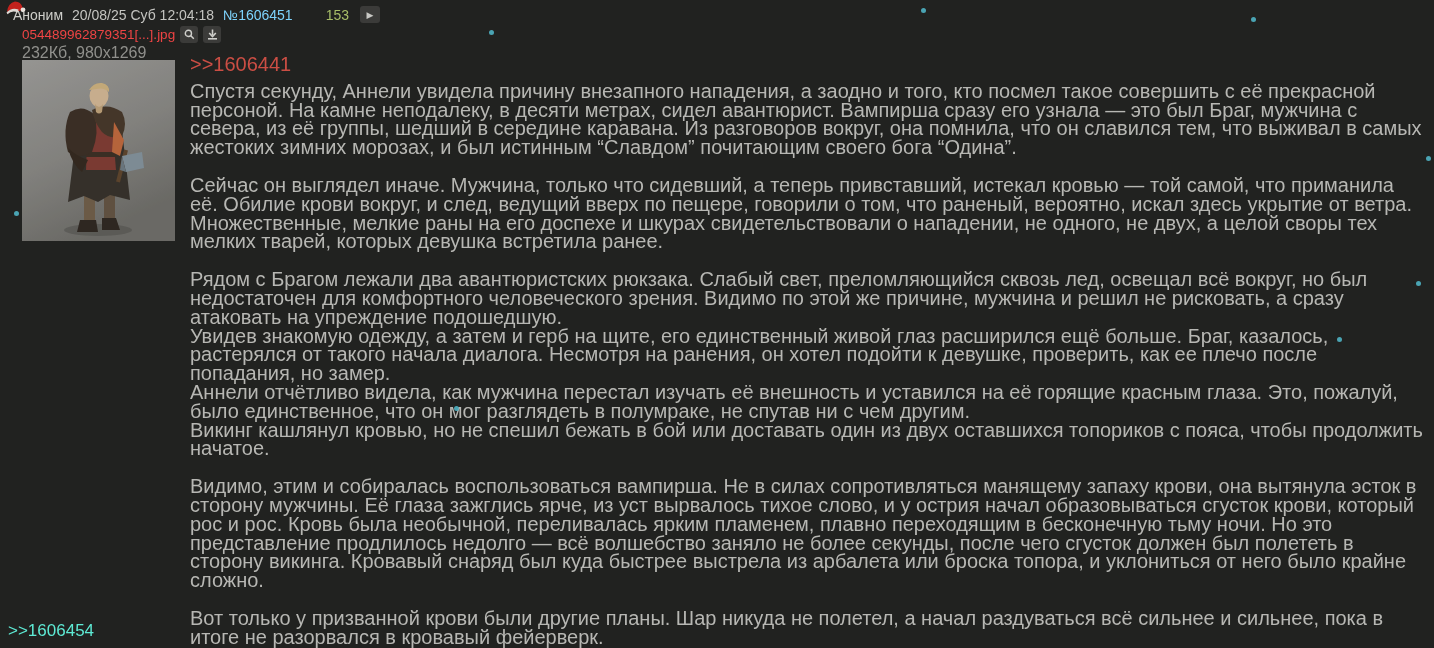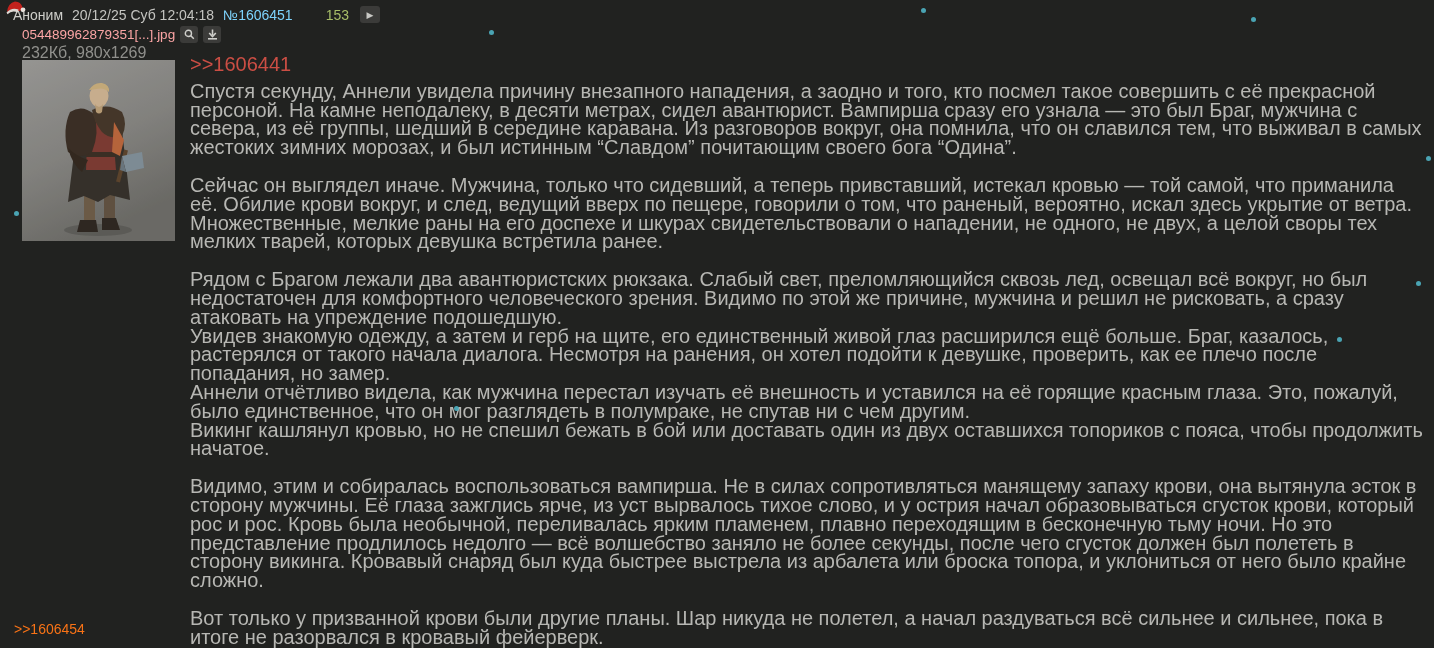--- a/index.html
+++ b/index.html
@@ -17,57 +17,57 @@
                  font-size:14px; color:#c4c4c0; white-space:nowrap; }
   .hdr-name { position:relative; color:#cecec9; }
   .santa-hat { position:absolute; left:-8px; top:-8px; }
   .hdr-number { color:#7dd3fc; }
   .hdr-count { color:#a7bd68;margin-left:24px; }
   .expand-btn { width:20px; height:17px; margin-left:2px; background:#3b3b39; border-radius:3px;
                 color:#c9c9c5; font-size:9px; display:flex; align-items:center; justify-content:center; cursor:pointer; }
 
   
   .file-line { position:absolute; left:22px; top:26px; display:flex; align-items:center; gap:5px; }
-  .file-name { color:#fca5a5; font-size:13.5px; cursor:pointer; }
+  .file-name { color:#ef4444; font-size:13.5px; cursor:pointer; }
   .icon-btn  { width:18px; height:17px; background:#3b3b39; border-radius:3px;
                display:flex; align-items:center; justify-content:center; cursor:pointer; }
   .file-info { position:absolute; left:22px; top:44px; font-size:16px; color:#90908c; }
   .thumb { position:absolute; left:22px; top:60px; width:153px; height:181px; cursor:pointer; }
 
   
   .message { position:absolute; left:190px; top:55px; width:1237px;
              font-size:20px; line-height:18.8px; color:#b7b7b3; }
   .msg-reply { color:#cb4e44; cursor:pointer; }
   .msg-p { margin-top:19px; }
   .msg-reply + .msg-p { margin-top:8px; }
   .spoiler-inline { display:inline-block; height:15px; background:#121210; vertical-align:-2px; }
   .dice { margin-top:19px; }
   .dice-label { font-weight:bold; color:#d3d3cf; }
   .dice-sep, .dice-eq, .dice-tail { color:#b7b7b3; }
   .dice-roll { font-style:italic; color:#b4c75e; }
   .sp-row { display:block; }
 
   
-  .replies { position:absolute; left:14px; top:621px; font-size:14px; color:#f97316; cursor:pointer; }
+  .replies { position:absolute; left:8px; top:621px; font-size:17px; color:#5eead4; cursor:pointer; }
 </style>
 </head>
 <body>
 
 <div class="post-header">
   <span class="hdr-name">
     <span class="santa-hat">
       <svg width="21" height="17" viewBox="0 0 21 17">
         <path d="M2 13 Q3 4 10 2.5 Q16 2.5 17.5 8.5 L18 10.5 L14 12 Q9 7.5 2 13 Z" fill="#c2221d"></path>
         <path d="M1.5 13.5 Q6.5 8 13.5 10.5 L12.8 13.5 Q7 10.8 2.5 15.2 Z" fill="#ddd8d2"></path>
         <circle cx="18" cy="10.8" r="2.4" fill="#e6e1db"></circle>
       </svg>
     </span>
     <span>Аноним</span>
   </span>
-  <span>20/12/25 Суб 12:04:18</span>
+  <span>20/08/25 Суб 12:04:18</span>
   <span class="hdr-number">№1606451</span>
   <span class="hdr-count">153</span>
   <span class="expand-btn">▶</span>
 </div>
 
 <div class="file-line">
   <span class="file-name">054489962879351[...].jpg</span>
   <span class="icon-btn">
     <svg width="11" height="11" viewBox="0 0 11 11">
       <circle cx="4.4" cy="4.4" r="3.1" fill="none" stroke="#cfcfcb" stroke-width="1.4"></circle>

